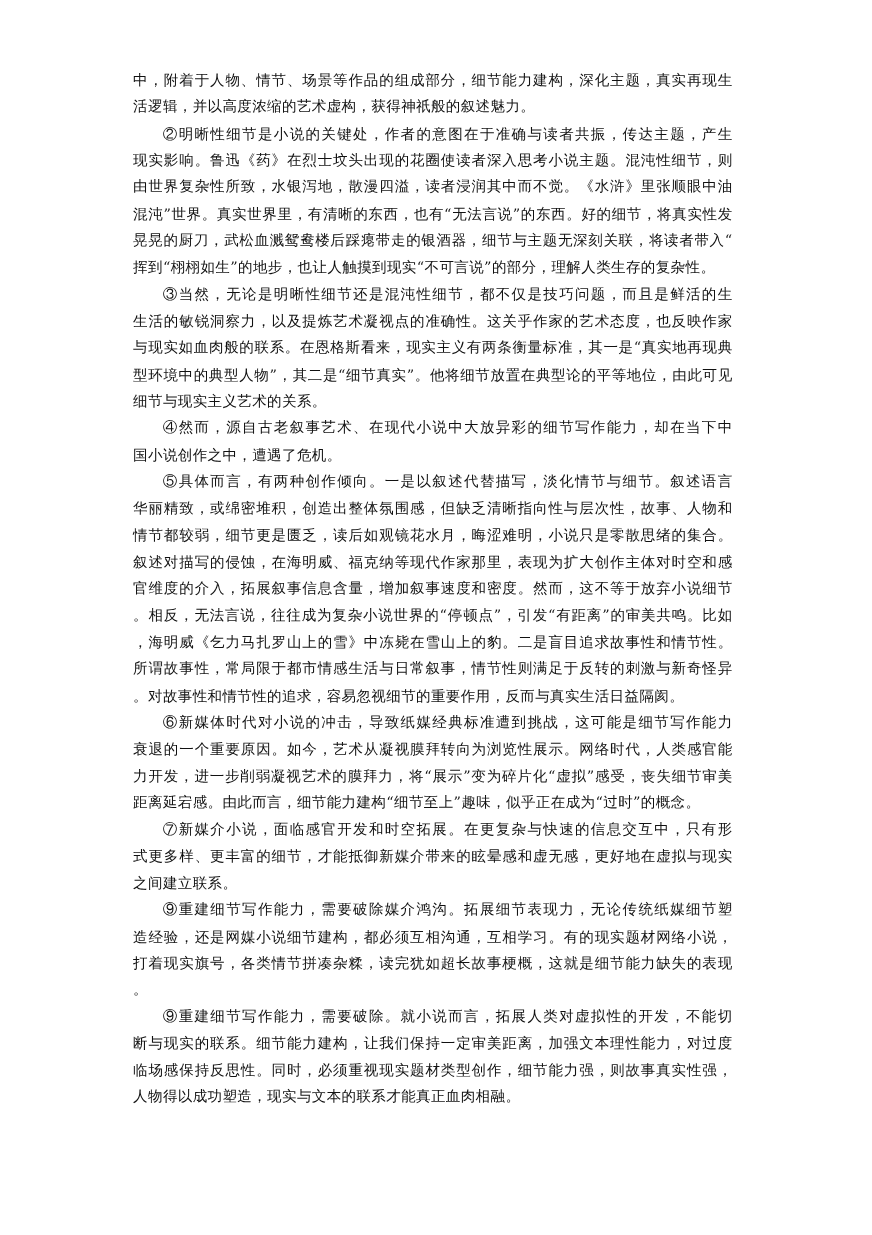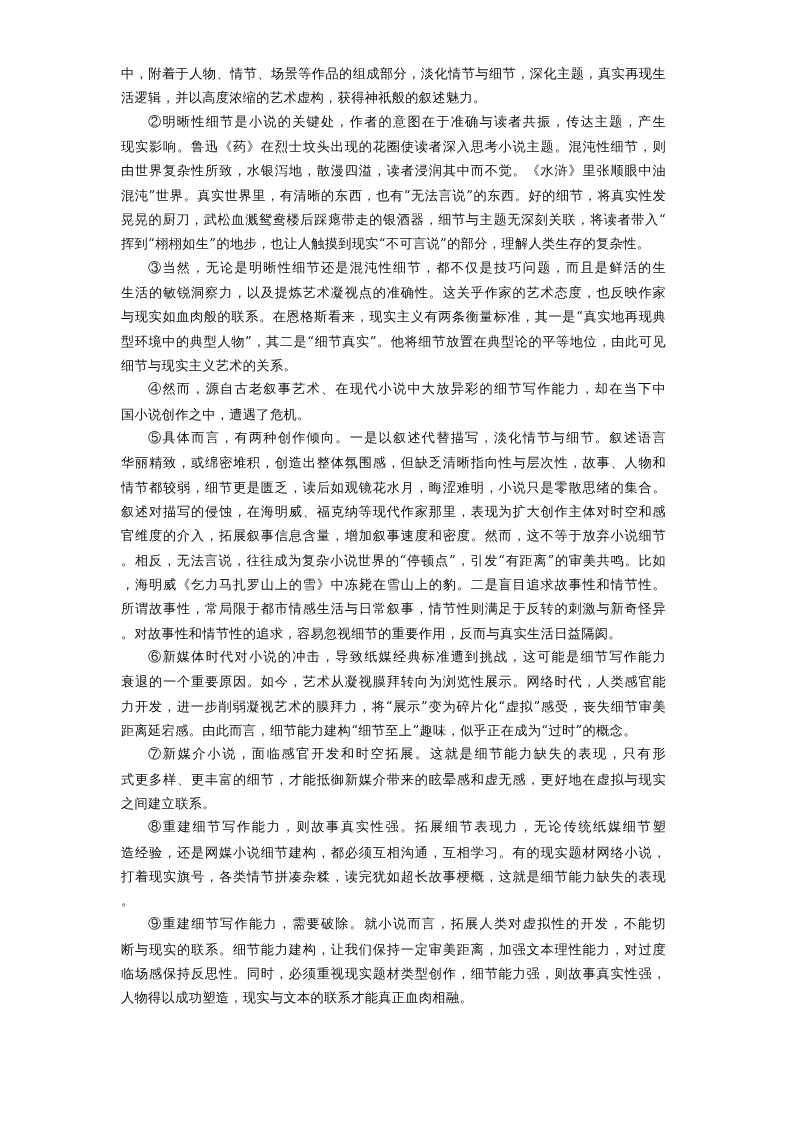--- a/index.html
+++ b/index.html
@@ -42,21 +42,21 @@
       padding-left: 27px;
       font-family: Liberation Mono, monospace;
     }
   </style>
 </head>
 <body>
 
 <div class="page">
 
   <div class="para">
-    <span class="line">中，附着于人物、情节、场景等作品的组成部分，淡化情节与细节，深化主题，真实再现生</span>
+    <span class="line">中，附着于人物、情节、场景等作品的组成部分，细节能力建构，深化主题，真实再现生</span>
     <span class="line last">活逻辑，并以高度浓缩的艺术虚构，获得神祇般的叙述魅力。</span>
   </div>
 
   <div class="para">
     <span class="line indent">②明晰性细节是小说的关键处，作者的意图在于准确与读者共振，传达主题，产生</span>
     <span class="line">现实影响。鲁迅《药》在烈士坟头出现的花圈使读者深入思考小说主题。混沌性细节，则</span>
     <span class="line">由世界复杂性所致，水银泻地，散漫四溢，读者浸润其中而不觉。《水浒》里张顺眼中油</span>
     <span class="line">混沌”世界。真实世界里，有清晰的东西，也有“无法言说”的东西。好的细节，将真实性发</span>
     <span class="line">晃晃的厨刀，武松血溅鸳鸯楼后踩瘪带走的银酒器，细节与主题无深刻关联，将读者带入“</span>
     <span class="line last">挥到“栩栩如生”的地步，也让人触摸到现实“不可言说”的部分，理解人类生存的复杂性。</span>
@@ -88,27 +88,27 @@
   </div>
 
   <div class="para">
     <span class="line indent">⑥新媒体时代对小说的冲击，导致纸媒经典标准遭到挑战，这可能是细节写作能力</span>
     <span class="line">衰退的一个重要原因。如今，艺术从凝视膜拜转向为浏览性展示。网络时代，人类感官能</span>
     <span class="line">力开发，进一步削弱凝视艺术的膜拜力，将“展示”变为碎片化“虚拟”感受，丧失细节审美</span>
     <span class="line last">距离延宕感。由此而言，细节能力建构“细节至上”趣味，似乎正在成为“过时”的概念。</span>
   </div>
 
   <div class="para">
-    <span class="line indent">⑦新媒介小说，面临感官开发和时空拓展。这就是细节能力缺失的表现，只有形</span>
+    <span class="line indent">⑦新媒介小说，面临感官开发和时空拓展。在更复杂与快速的信息交互中，只有形</span>
     <span class="line">式更多样、更丰富的细节，才能抵御新媒介带来的眩晕感和虚无感，更好地在虚拟与现实</span>
     <span class="line last">之间建立联系。</span>
   </div>
 
   <div class="para">
-    <span class="line indent">⑧重建细节写作能力，则故事真实性强。拓展细节表现力，无论传统纸媒细节塑</span>
+    <span class="line indent">⑨重建细节写作能力，需要破除媒介鸿沟。拓展细节表现力，无论传统纸媒细节塑</span>
     <span class="line">造经验，还是网媒小说细节建构，都必须互相沟通，互相学习。有的现实题材网络小说，</span>
     <span class="line">打着现实旗号，各类情节拼凑杂糅，读完犹如超长故事梗概，这就是细节能力缺失的表现</span>
     <span class="line last">。</span>
   </div>
 
   <div class="para">
     <span class="line indent">⑨重建细节写作能力，需要破除。就小说而言，拓展人类对虚拟性的开发，不能切</span>
     <span class="line">断与现实的联系。细节能力建构，让我们保持一定审美距离，加强文本理性能力，对过度</span>
     <span class="line">临场感保持反思性。同时，必须重视现实题材类型创作，细节能力强，则故事真实性强，</span>
     <span class="line last">人物得以成功塑造，现实与文本的联系才能真正血肉相融。</span>

